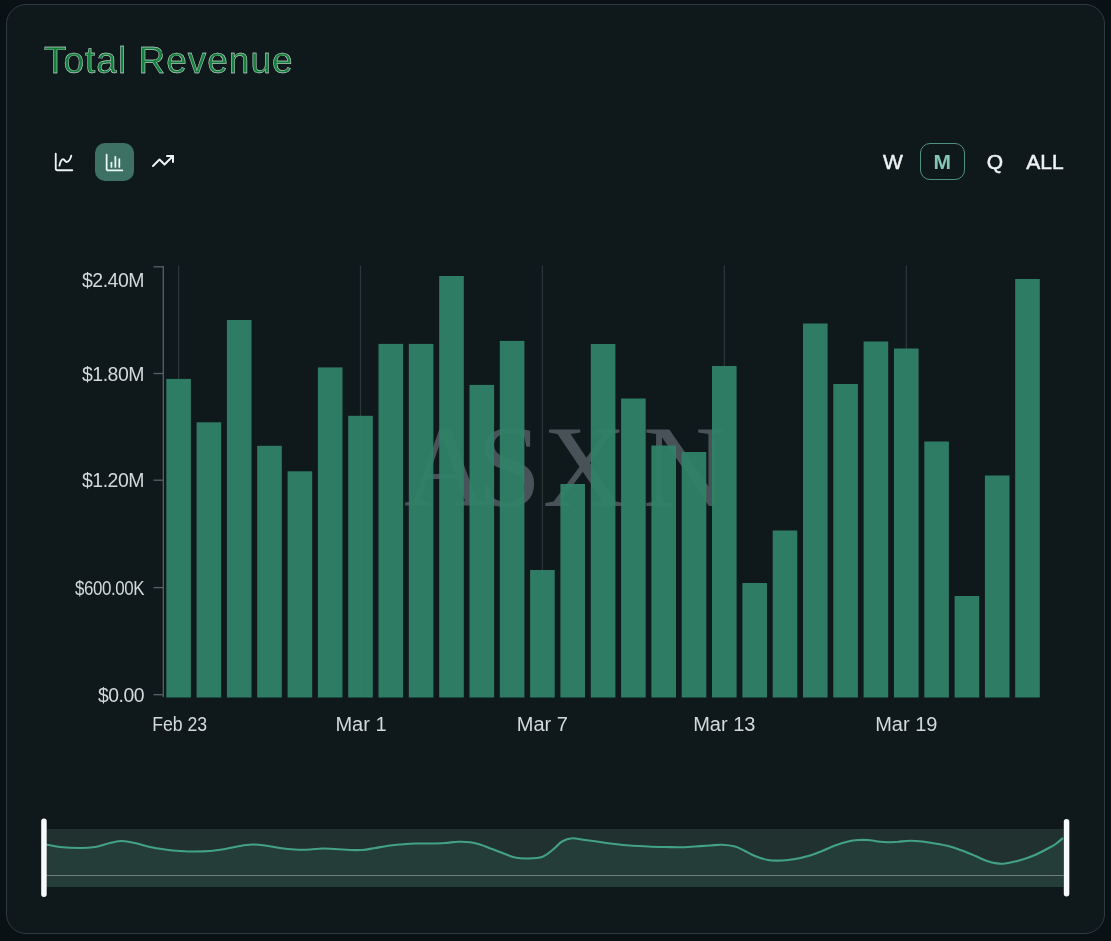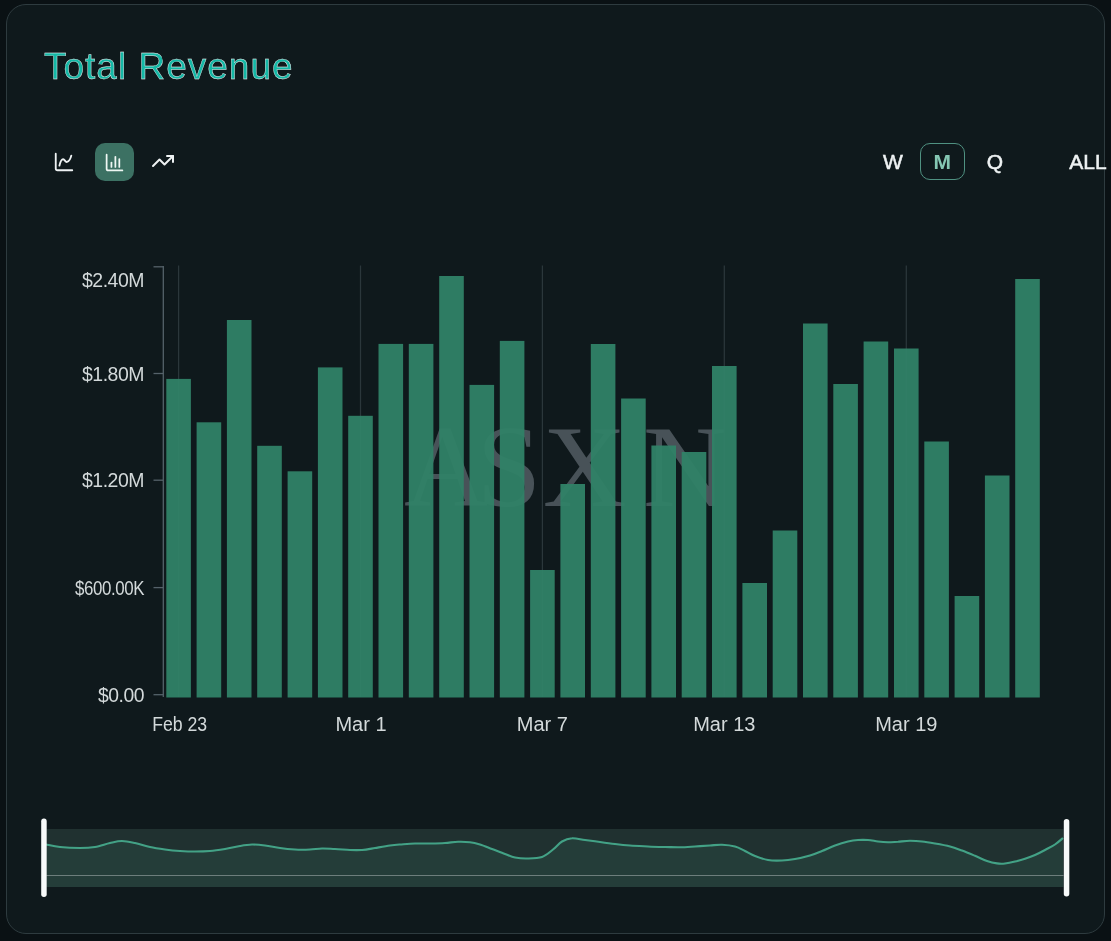--- a/index.html
+++ b/index.html
@@ -1,18 +1,18 @@
 <!DOCTYPE html>
 <html><head>
 <meta charset="utf-8">
 <style>
   html,body{margin:0;padding:0;}
   body{width:1111px;height:941px;background:#0a1114;font-family:"Liberation Sans",sans-serif;overflow:hidden;position:relative;}
   .card{position:absolute;left:6px;top:4px;width:1097px;height:928px;background:#0f191c;border:1px solid #2e3b3f;border-radius:20px;}
-  .title{position:absolute;left:44px;top:46px;font-size:37px;font-weight:500;color:#14b8a6;letter-spacing:1px;-webkit-text-stroke:0.4px #eef2f3;}
+  .title{position:absolute;left:44px;top:40px;font-size:37px;font-weight:500;color:#15803d;letter-spacing:1px;-webkit-text-stroke:0.4px #eef2f3;}
   .iconbtn{position:absolute;display:flex;align-items:center;justify-content:center;}
   .selbtn{position:absolute;left:95px;top:143px;width:39px;height:38px;background:#3c7163;border-radius:10px;display:flex;align-items:center;justify-content:center;}
   .rngwrap{position:absolute;top:143px;height:38px;display:flex;align-items:center;justify-content:center;font-size:21px;color:#eef2f3;-webkit-text-stroke:0.5px #eef2f3;}
   .mbox{position:absolute;left:920px;top:143px;width:44.5px;height:37px;border:1.5px solid #4f9181;border-radius:10px;display:flex;align-items:center;justify-content:center;font-size:21px;font-weight:700;color:#85c7b3;box-sizing:border-box;}
 </style>
 </head>
 <body>
 <div class="card"></div>
 <div class="title">Total Revenue</div>
 
@@ -33,21 +33,21 @@
 <div class="iconbtn" style="left:151px;top:149px;width:24px;height:24px;">
 <svg width="24" height="24" viewBox="0 0 24 24" fill="none" stroke="#eef2f3" stroke-width="2" stroke-linecap="round" stroke-linejoin="round">
 <path d="M16 7h6v6"></path>
 <path d="m22 7-8.5 8.5-5-5L2 17"></path>
 </svg>
 </div>
 
 <div class="rngwrap" style="left:880px;width:26px;">W</div>
 <div class="mbox">M</div>
 <div class="rngwrap" style="left:983px;width:24px;">Q</div>
-<div class="rngwrap" style="left:1027px;width:36px;margin-left:43px;">ALL</div>
+<div class="rngwrap" style="left:1027px;width:36px;">ALL</div>
 
 <svg width="1111" height="941" viewBox="0 0 1111 941" style="position:absolute;left:0;top:0;">
 <text id="wm" font-family="'Liberation Serif',serif" font-size="116" fill="#485258"><tspan x="404" y="506">A</tspan><tspan x="476.8" y="506">S</tspan><tspan x="542.8" y="506">X</tspan><tspan x="643.1" y="506">N</tspan></text>
 <g id="grid" stroke="#2b373b" stroke-width="1.25">
   <line x1="178.6" y1="265.5" x2="178.6" y2="697"></line>
   <line x1="360.5" y1="265.5" x2="360.5" y2="697"></line>
   <line x1="542.4" y1="265.5" x2="542.4" y2="697"></line>
   <line x1="724.3" y1="265.5" x2="724.3" y2="697"></line>
   <line x1="906.3" y1="265.5" x2="906.3" y2="697"></line>
 </g>

